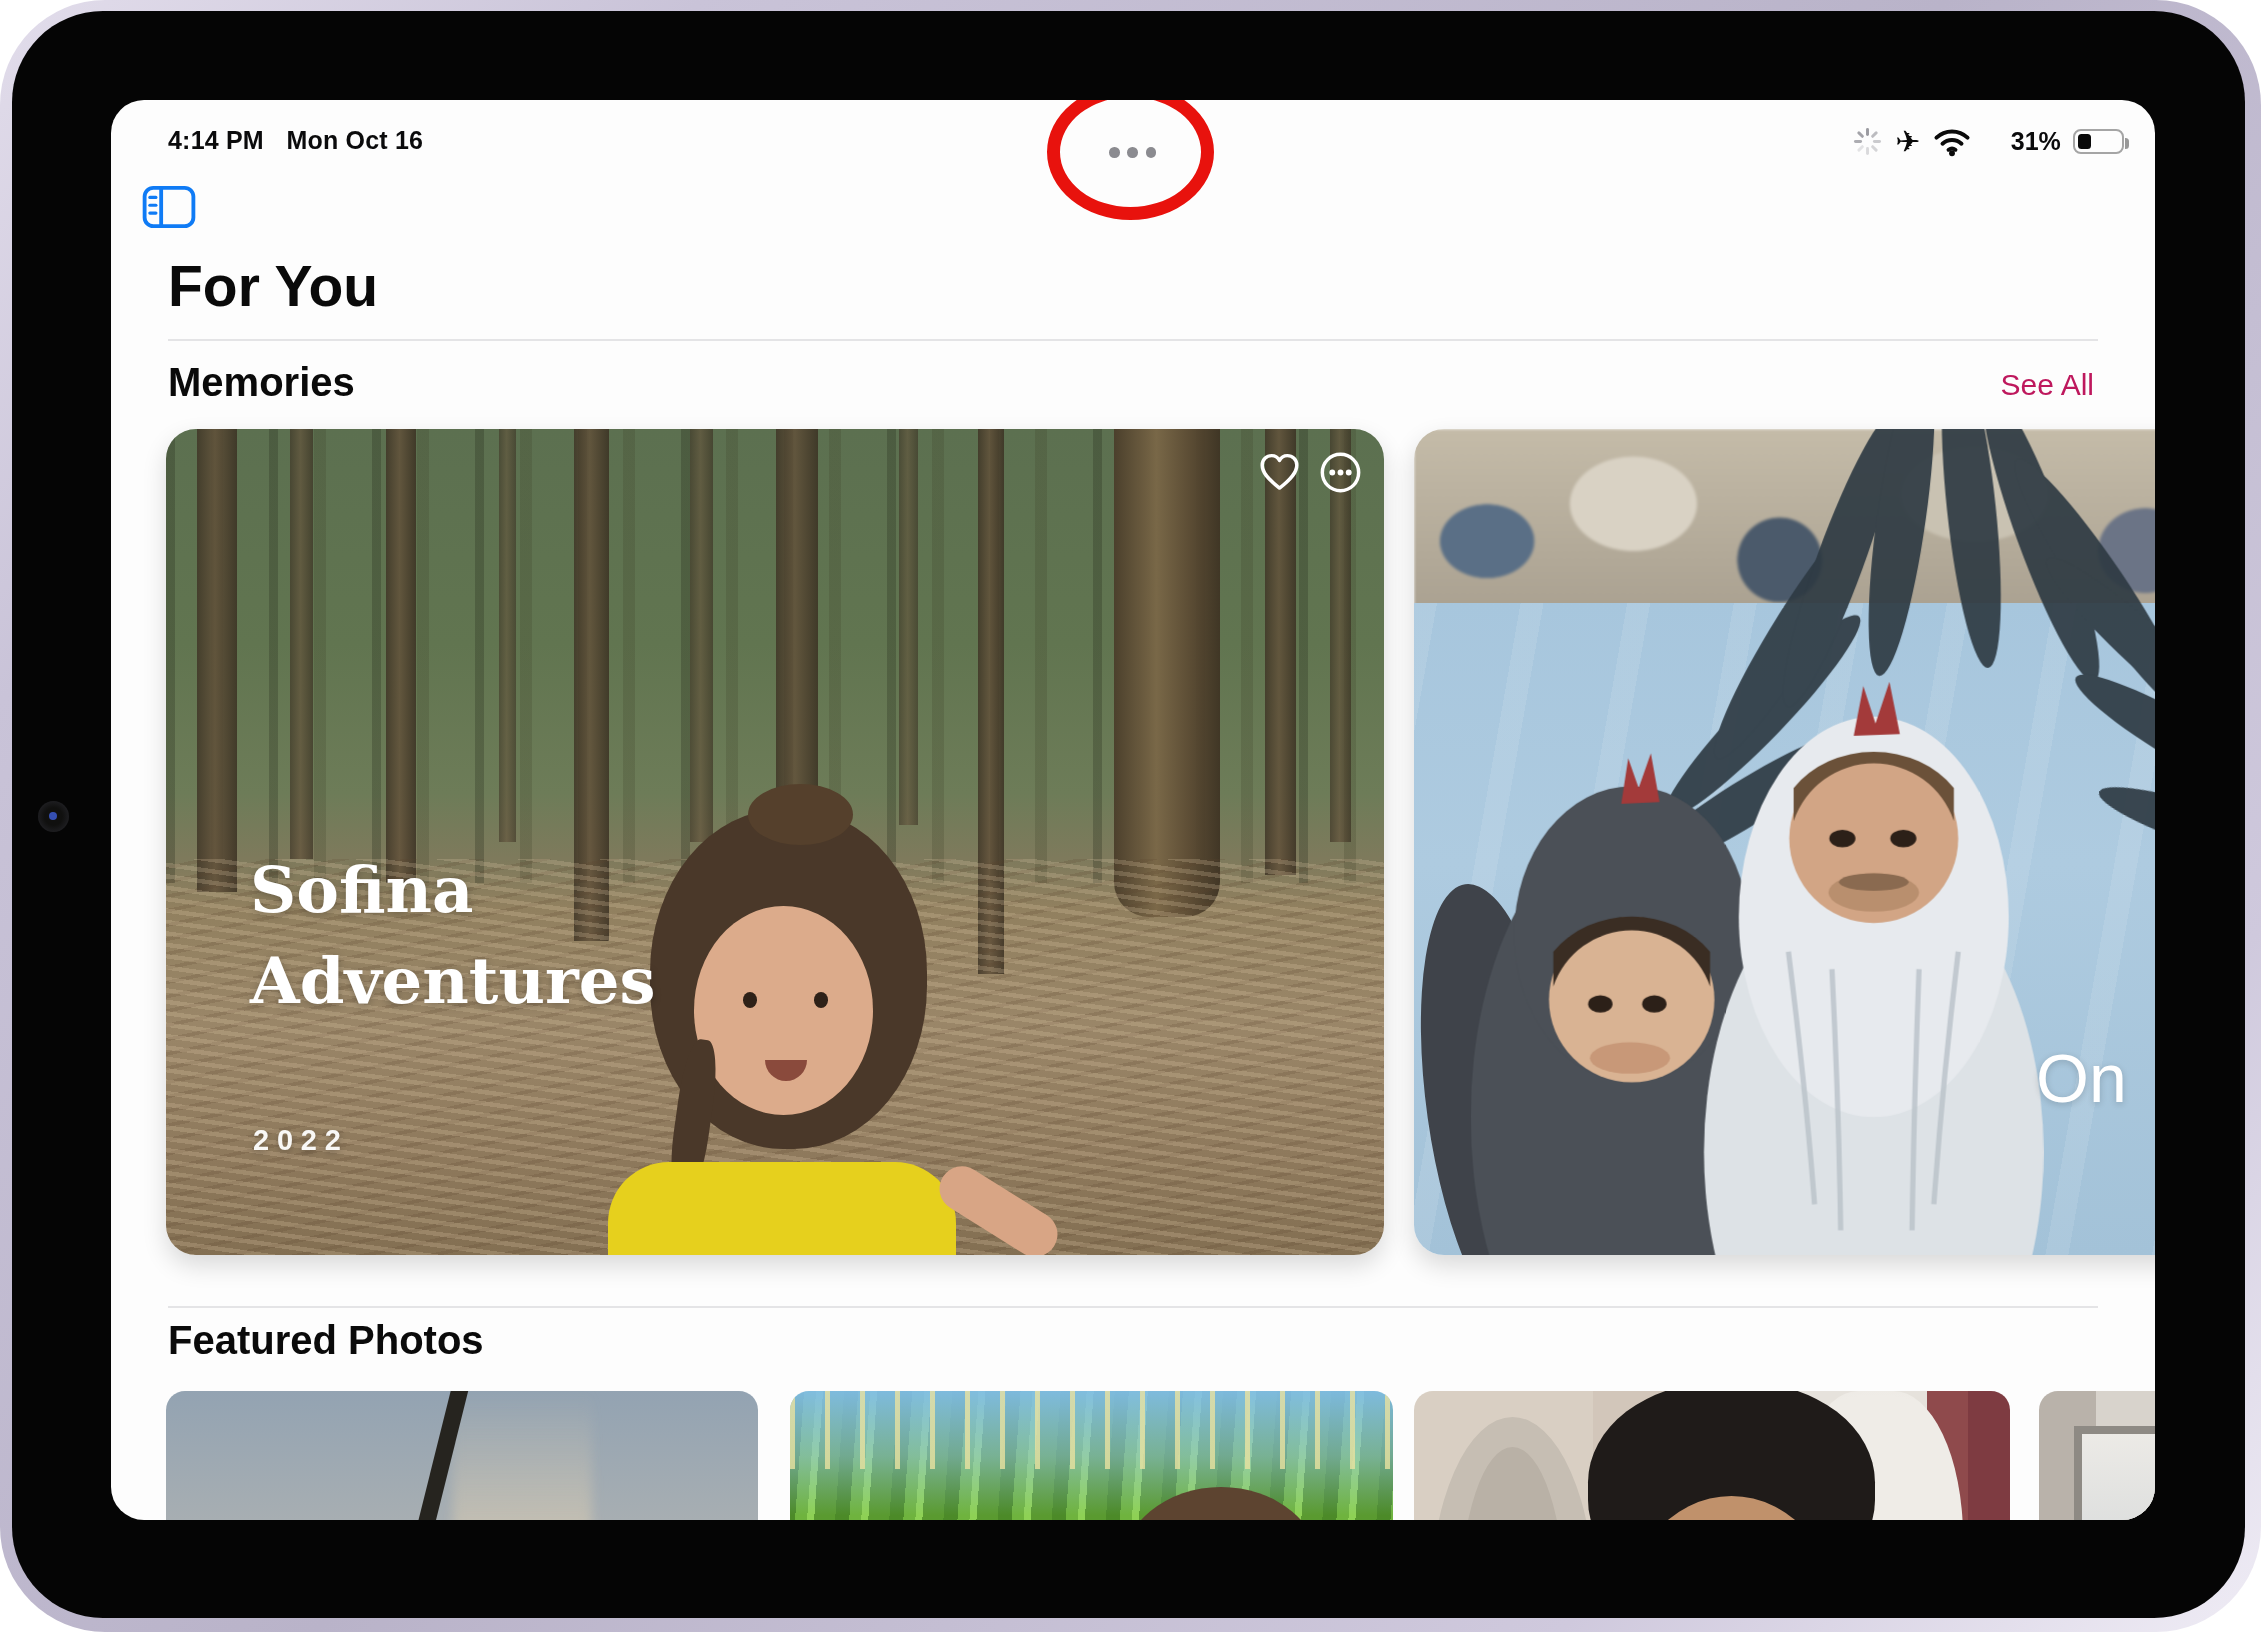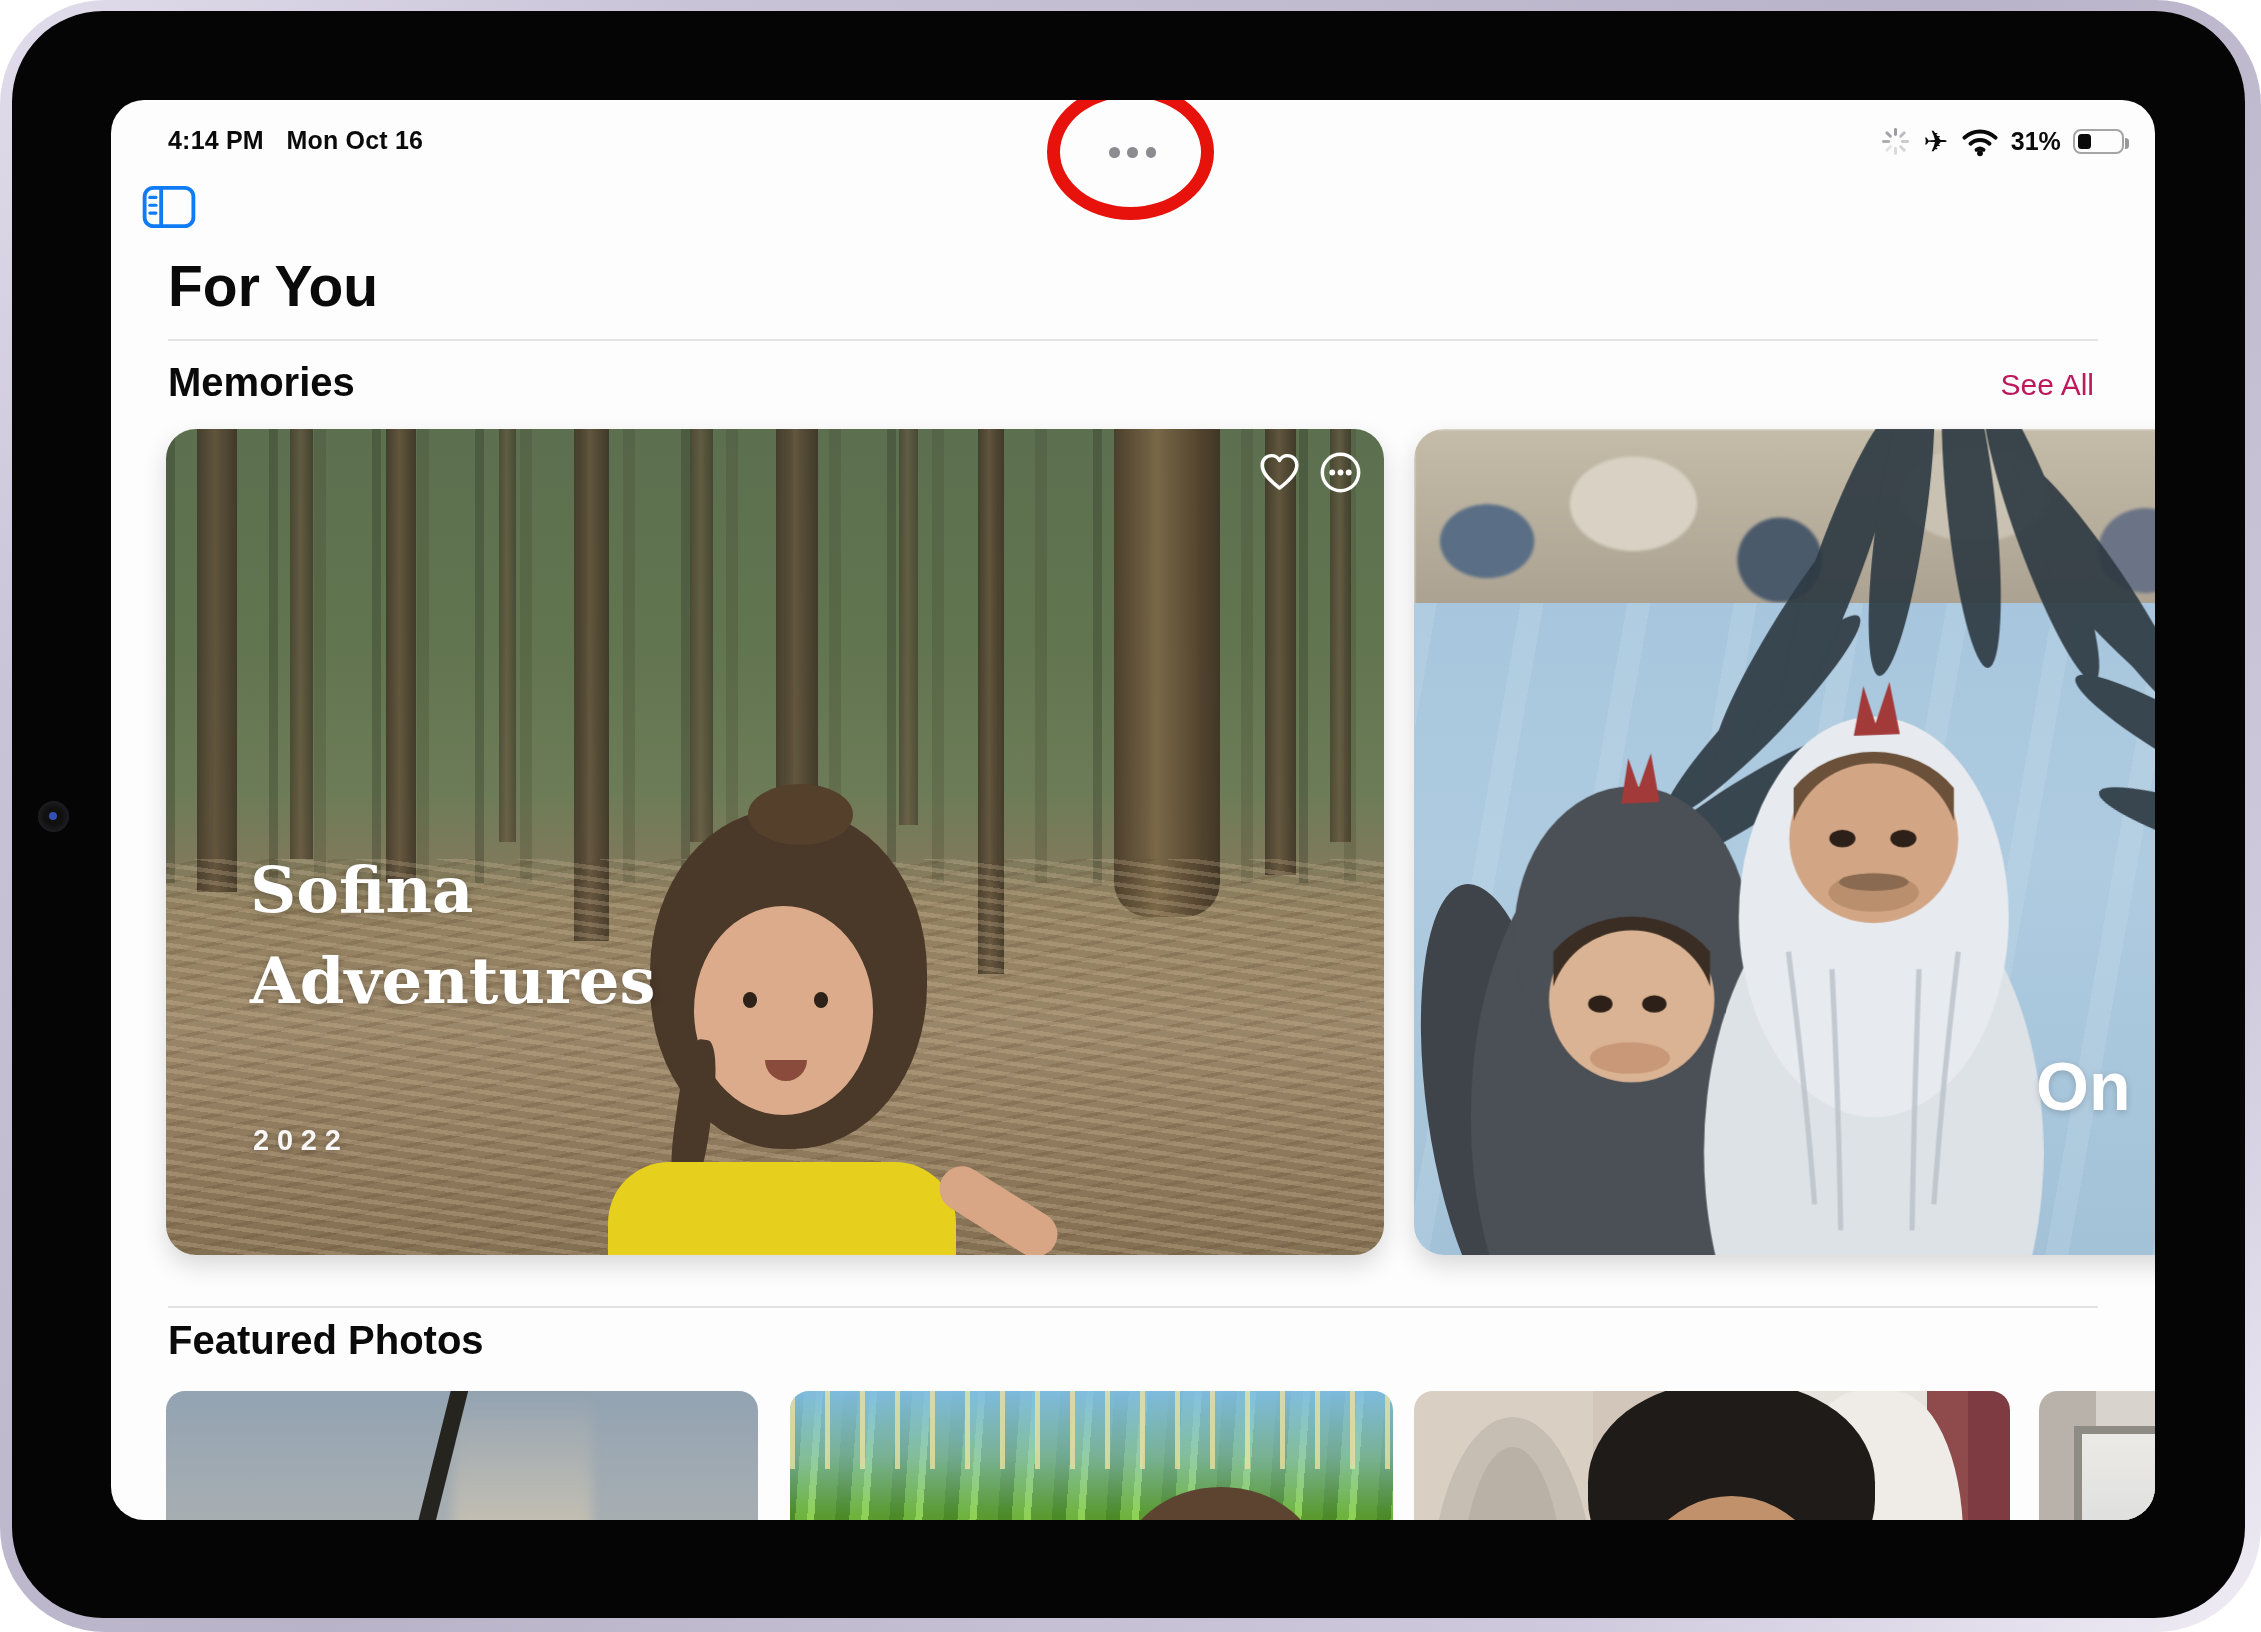--- a/index.html
+++ b/index.html
@@ -20,21 +20,21 @@
             border-radius:33px; overflow:hidden; }
 
   
   .status-left { position:absolute; left:57px; top:26px; font-size:25px; font-weight:700; color:#0b0b0c; letter-spacing:0.2px; }
   .status-left .date { margin-left:22.6px; font-weight:700; }
   .mt-dots { position:absolute; left:998px; top:47px; display:flex; gap:7.8px; }
   .mt-dots i { width:10.5px; height:10.5px; border-radius:50%; background:#8b8b90; }
   .annotation-circle { position:absolute; left:936px; top:-15.7px; width:167px; height:136px; border-radius:50%;
             border:13px solid #e8120d; }
   .status-right { position:absolute; right:31px; top:26px; display:flex; align-items:center; gap:12.2px; }
-  .pct { font-size:25px; font-weight:600; color:#0b0b0c; }
+  .pct { font-size:25px; font-weight:600; color:#0b0b0c;margin-left:28px; }
   .battery { position:relative; width:51px; height:25px; border:2.6px solid rgba(0,0,0,.35); border-radius:7.8px; }
   .battery .fill { position:absolute; left:2.6px; top:2.6px; bottom:2.6px; width:13px; background:#0a0a0a; border-radius:3.5px; }
   .battery .nub { position:absolute; right:-7px; top:7px; width:4.4px; height:10.5px; background:rgba(0,0,0,.4); border-radius:0 3.5px 3.5px 0; }
   .plane { font-size:30px; color:#0a0a0a; line-height:1; }
 
   
   .sidebar-toggle { position:absolute; left:31px; top:85px; width:54px; height:44px; cursor:pointer; }
   .page-title { position:absolute; left:57px; top:153px; font-size:57px; font-weight:700; color:#0a0a0a; letter-spacing:0; }
   .divider { position:absolute; left:57px; right:57px; height:1.7px; background:#e4e4e6; }
   .div1 { top:239px; } .div2 { top:1206px; }
@@ -86,22 +86,22 @@
       radial-gradient(122px 78px at 46% 35%, #c9c2b2 0 60%, rgba(0,0,0,0) 61%),
       radial-gradient(78px 70px at 60% 65%, #6b7486 0 60%, rgba(0,0,0,0) 61%),
       radial-gradient(113px 70px at 74% 40%, #3e6b5e 0 60%, rgba(0,0,0,0) 61%),
       radial-gradient(96px 78px at 88% 60%, #8a6a55 0 60%, rgba(0,0,0,0) 61%),
       linear-gradient(180deg, #c4bba8 0%, #a9a090 100%); filter:blur(1.7px); }
   .board { position:absolute; left:0; top:174px; right:0; bottom:0;
     background:linear-gradient(180deg,#a7c6dd 0%,#aecbe0 40%,#a3c2d8 100%); }
   .board::after { content:""; position:absolute; inset:0;
     background:repeating-linear-gradient(100deg, rgba(255,255,255,.10) 0 22.6px, rgba(0,0,0,0) 22.6px 105px); }
   .birds { position:absolute; left:0; top:0; }
-  .card-title-partial { position:absolute; left:622px; top:610px; color:#fff; font-size:68px; font-weight:700;
-                        text-shadow:0 1.7px 7px rgba(0,0,0,.18);margin-top:8px; }
+  .card-title-partial { position:absolute; left:622px; top:610px; color:#fff; font-size:68px; font-weight:400;
+                        text-shadow:0 1.7px 7px rgba(0,0,0,.18); }
 
   
   .thumb { position:absolute; top:1291px; height:366px; border-radius:19px; overflow:hidden; cursor:pointer; }
   .t1 { left:55px;  width:592px;
         background:linear-gradient(180deg,#93a3b2 0%,#a7aeb2 35%,#c4b4a2 60%,#e3c49e 85%,#ecc99c 100%); }
   .t1 .pole { position:absolute; left:261px; top:-17.4px; width:17.4px; height:226px; background:#26241f; transform:rotate(14deg); }
   .t1 .glow { position:absolute; left:287px; top:0; width:139px; height:366px;
         background:linear-gradient(180deg, rgba(246,225,195,.0), rgba(248,223,180,.55) 60%, rgba(250,220,170,.7)); filter:blur(5.2px); }
   .t2 { left:679px; width:603px; background:#57982f;
         background-image:

